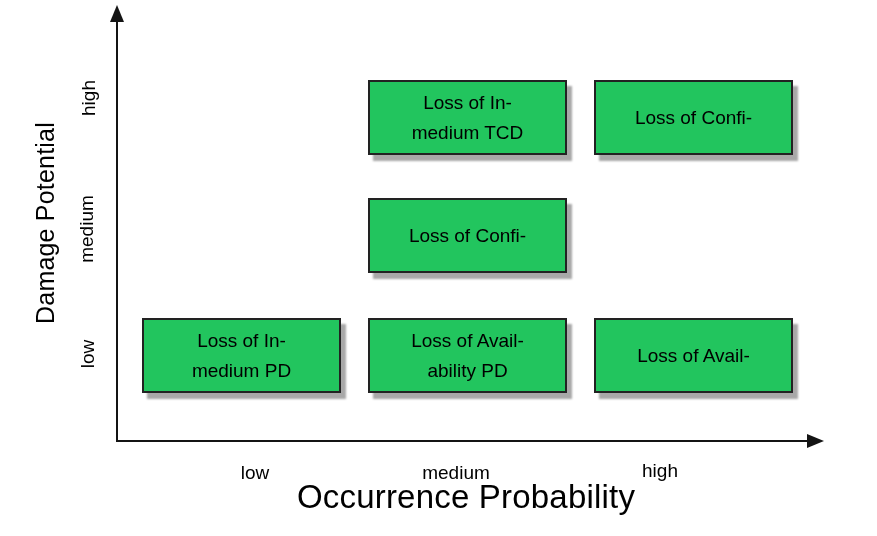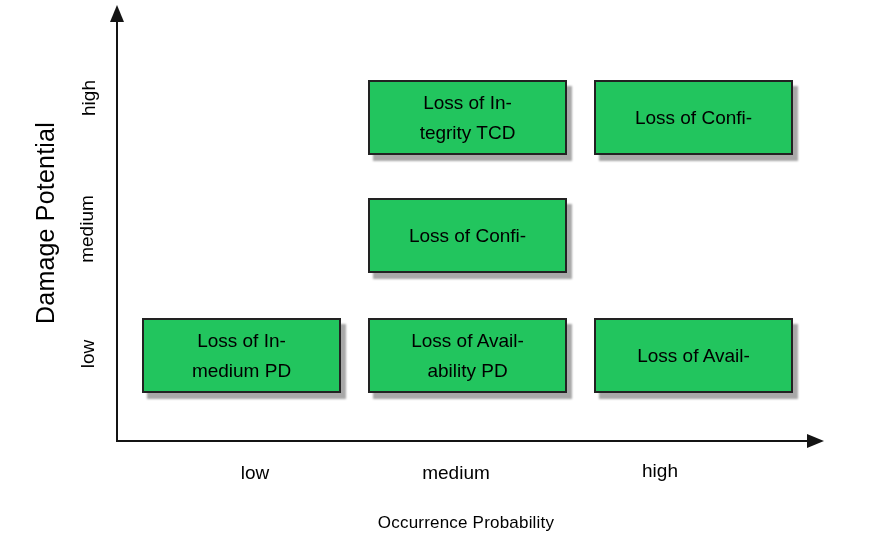--- a/index.html
+++ b/index.html
@@ -54,23 +54,23 @@
     position: absolute;
     transform: translate(-50%, -50%) rotate(-90deg);
     font-size: 19px;
     white-space: nowrap;
   }
   .ytick.high   { left: 89px; top: 98px;  }
   .ytick.medium { left: 87px; top: 229px; }
   .ytick.low    { left: 88px; top: 354px; }
   .xlabel {
     position: absolute;
-    left: 466px; top: 523px;
+    left: 466px; top: 497px;
     transform: translate(-50%, -50%);
-    font-size: 17px;
+    font-size: 33px;
     white-space: nowrap;
     letter-spacing: 0.2px;
     text-align: right;
   }
   .xtick {
     position: absolute;
     transform: translate(-50%, -50%);
     font-size: 19px;
     white-space: nowrap;
   }
@@ -115,21 +115,21 @@
   <div class="ytick medium">medium</div>
   <div class="ytick low">low</div>
 
   <div class="xlabel">Occurrence Probability</div>
   <div class="xtick low">low</div>
   <div class="xtick medium">medium</div>
   <div class="xtick high">high</div>
 
   <div class="riskbox pos-r1c2">
     <span>Loss of In-</span>
-    <span>tegrity TCD</span>
+    <span>medium TCD</span>
   </div>
   <div class="riskbox pos-r1c3">
     <span>Loss of Confi-</span>
   </div>
   <div class="riskbox pos-r2c2">
     <span>Loss of Confi-</span>
   </div>
   <div class="riskbox pos-r3c1">
     <span>Loss of In-</span>
     <span>medium PD</span>

